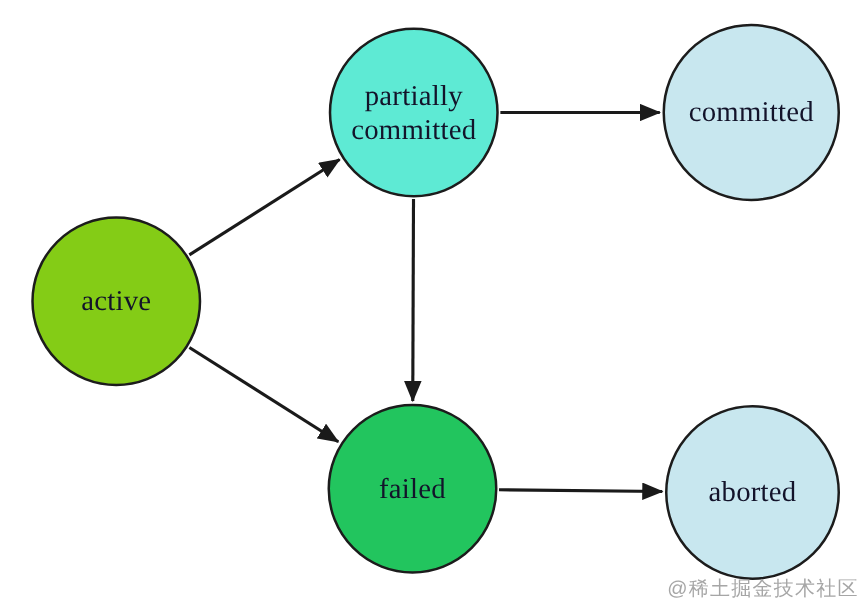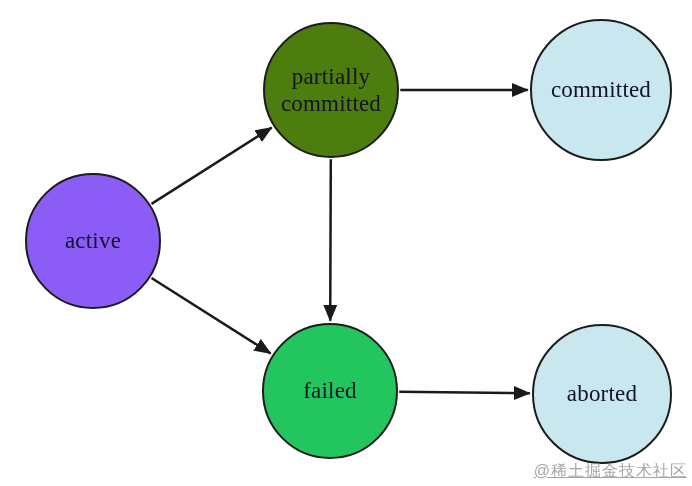--- a/index.html
+++ b/index.html
@@ -64,31 +64,31 @@
           <path d="M0,0 L17,7 L0,14 Z" fill="#1a1a1a"></path>
         </marker>
       </defs>
       <line x1="151.5" y1="203.9" x2="271.7" y2="127.6" stroke="#1a1a1a" stroke-width="2.5" marker-end="url(#arrowhead)"></line>
       <line x1="151.5" y1="278.0" x2="270.6" y2="353.4" stroke="#1a1a1a" stroke-width="2.5" marker-end="url(#arrowhead)"></line>
       <line x1="400.3" y1="90.0" x2="527.8" y2="90.0" stroke="#1a1a1a" stroke-width="2.5" marker-end="url(#arrowhead)"></line>
       <line x1="330.8" y1="159.2" x2="330.2" y2="320.8" stroke="#1a1a1a" stroke-width="2.5" marker-end="url(#arrowhead)"></line>
       <line x1="399.2" y1="391.8" x2="529.8" y2="393.2" stroke="#1a1a1a" stroke-width="2.5" marker-end="url(#arrowhead)"></line>
     </svg>
   <div id="nodes-layer">
-      <div class="node" style="left: 25px; top: 173px; width: 136px; height: 136px; background: #8b5cf6; border: 2.5px solid rgb(28, 28, 28);">
+      <div class="node" style="left: 25px; top: 173px; width: 136px; height: 136px; background: #84cc16; border: 2.5px solid rgb(28, 28, 28);">
         <span class="node-label" style="color: rgb(19, 19, 42);">active</span>
       </div>
-      <div class="node" style="left: 263px; top: 22px; width: 136px; height: 136px; background: #4d7c0f; border: 2.5px solid rgb(28, 28, 28); font-family: Liberation Serif, serif;">
+      <div class="node" style="left: 263px; top: 22px; width: 136px; height: 136px; background: #5eead4; border: 2.5px solid rgb(28, 28, 28); font-family: Liberation Serif, serif;">
         <span class="node-label" style="color: rgb(19, 19, 42);">partially
 committed</span>
       </div>
       <div class="node" style="left: 530px; top: 19px; width: 142px; height: 142px; background: rgb(200, 231, 239); border: 2.5px solid rgb(28, 28, 28);">
         <span class="node-label" style="color: rgb(19, 19, 42);">committed</span>
       </div>
       <div class="node" style="left: 262px; top: 323px; width: 136px; height: 136px; background: #22c55e; border: 2.5px solid rgb(28, 28, 28);">
         <span class="node-label" style="color: rgb(19, 19, 42);">failed</span>
       </div>
       <div class="node" style="left: 532px; top: 324px; width: 140px; height: 140px; background: rgb(200, 231, 239); border: 2.5px solid rgb(28, 28, 28); align-items: center;">
         <span class="node-label" style="color: rgb(19, 19, 42);">aborted</span>
       </div>
     </div>
-  <div class="watermark" title="@稀土掘金技术社区" style="color: rgb(166, 166, 166); text-decoration: underline;">@稀土掘金技术社区</div>
+  <div class="watermark" title="@稀土掘金技术社区" style="color: rgb(166, 166, 166);">@稀土掘金技术社区</div>
 </div>
 
 </body></html>

